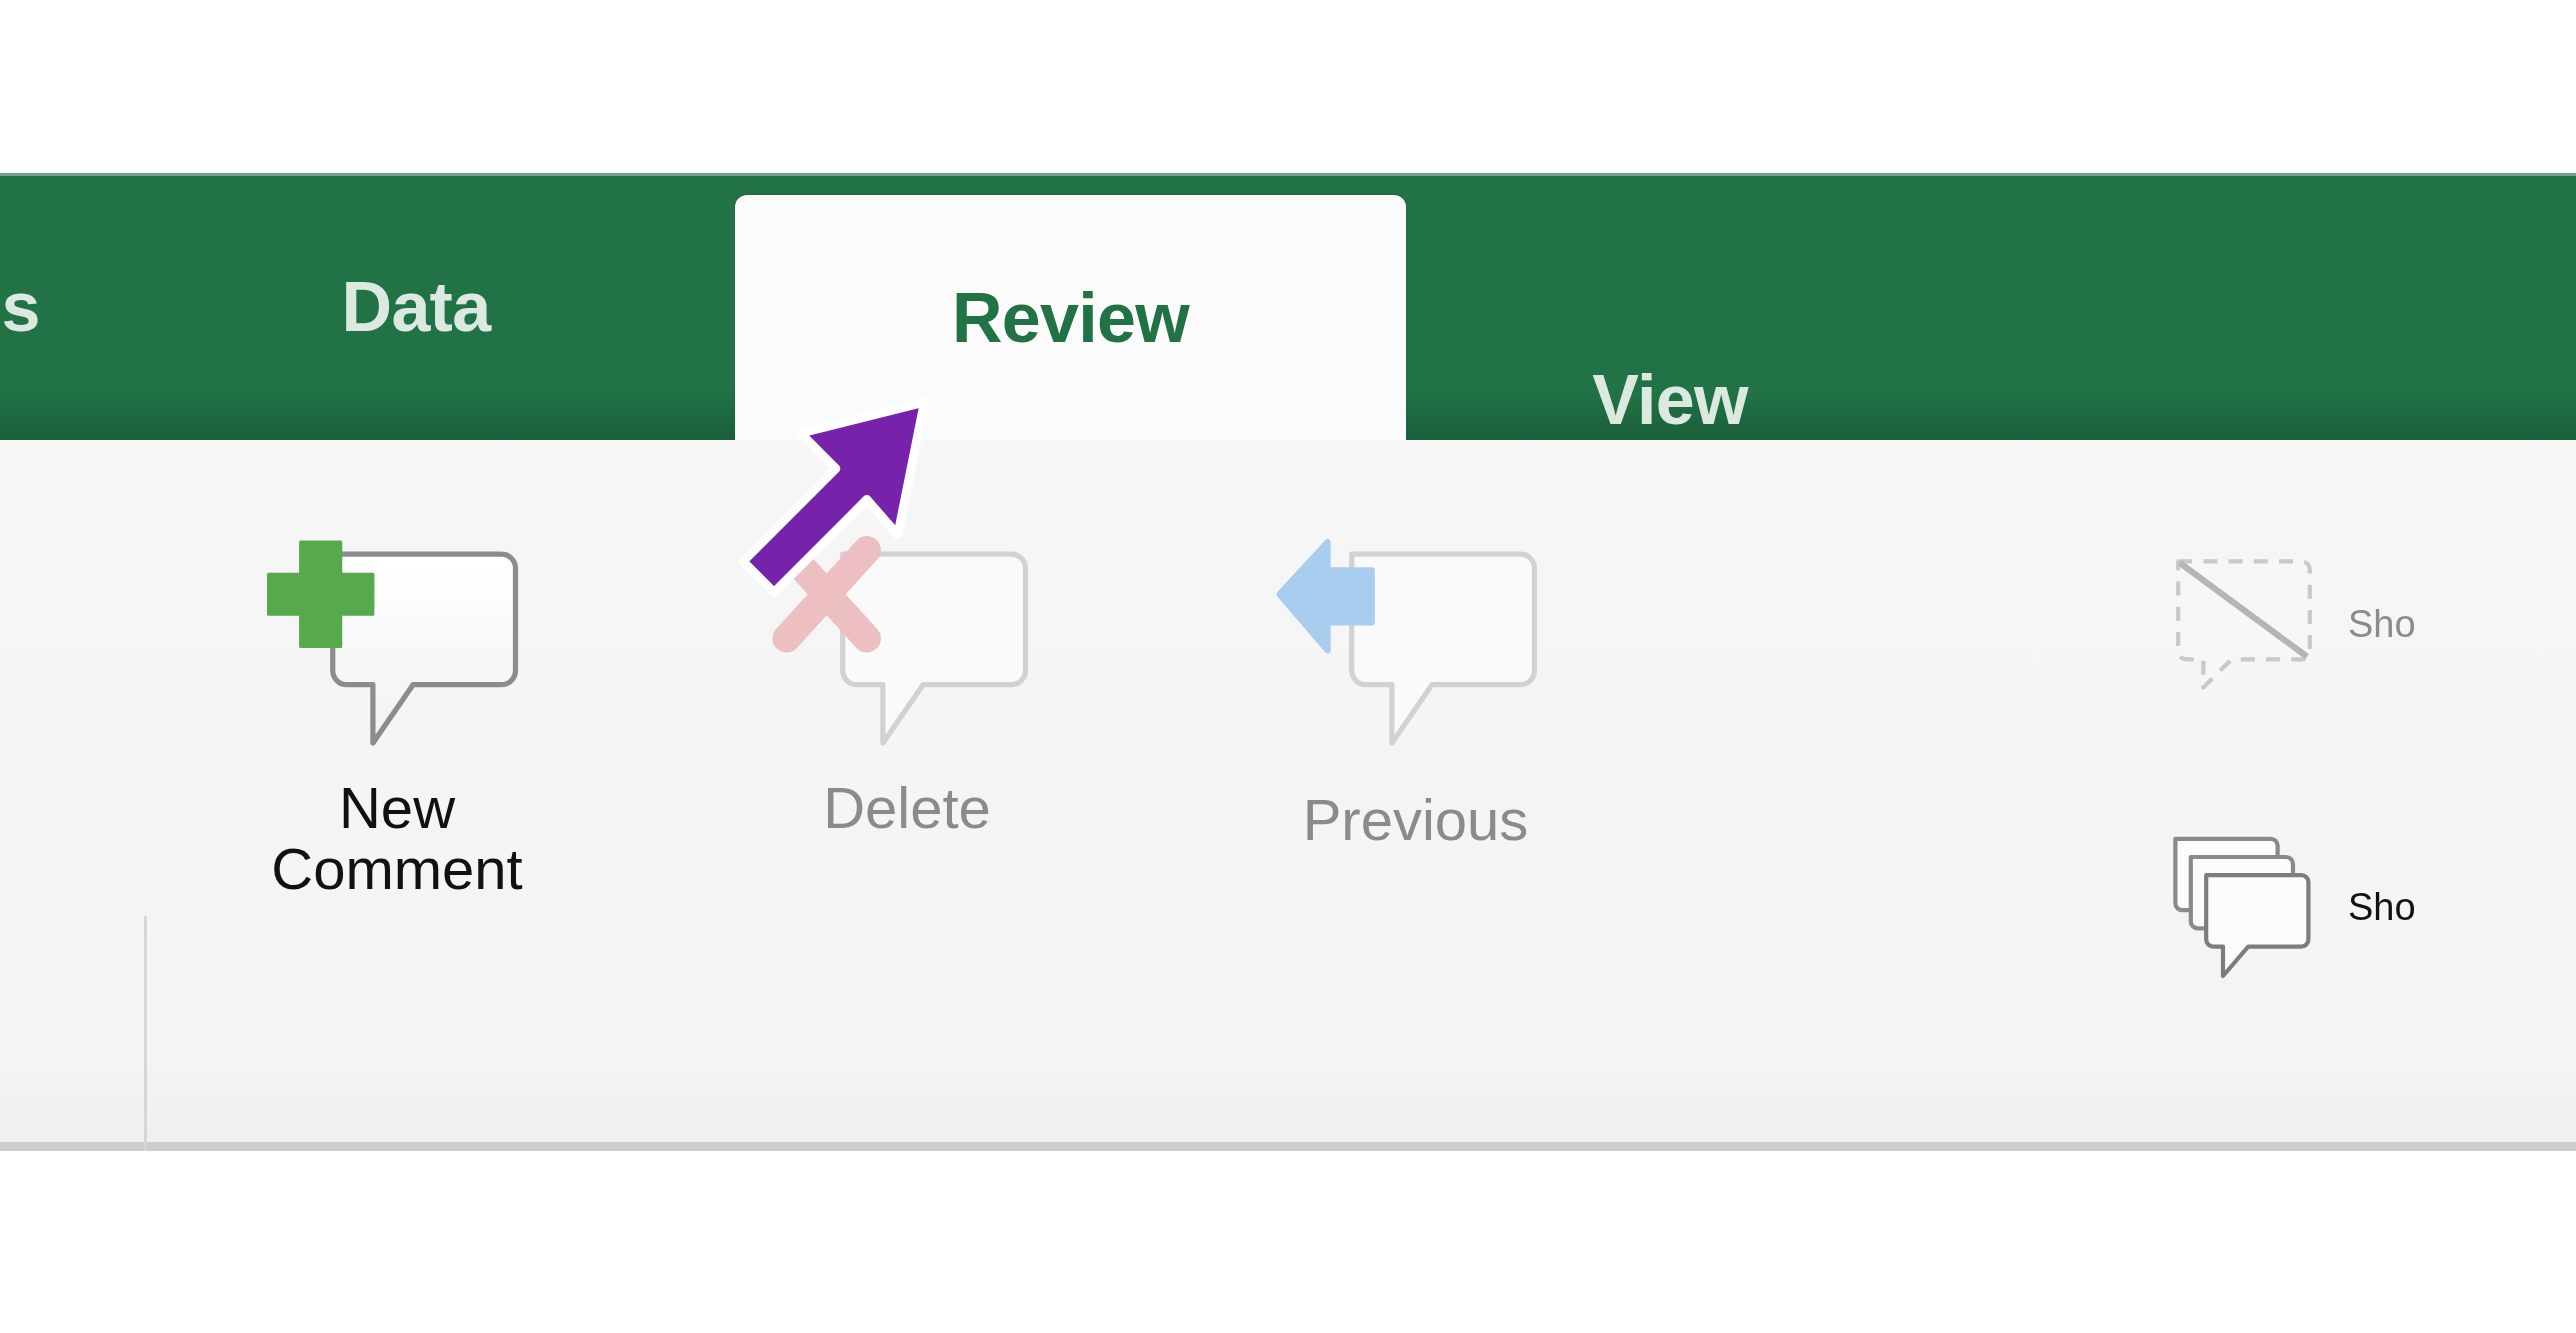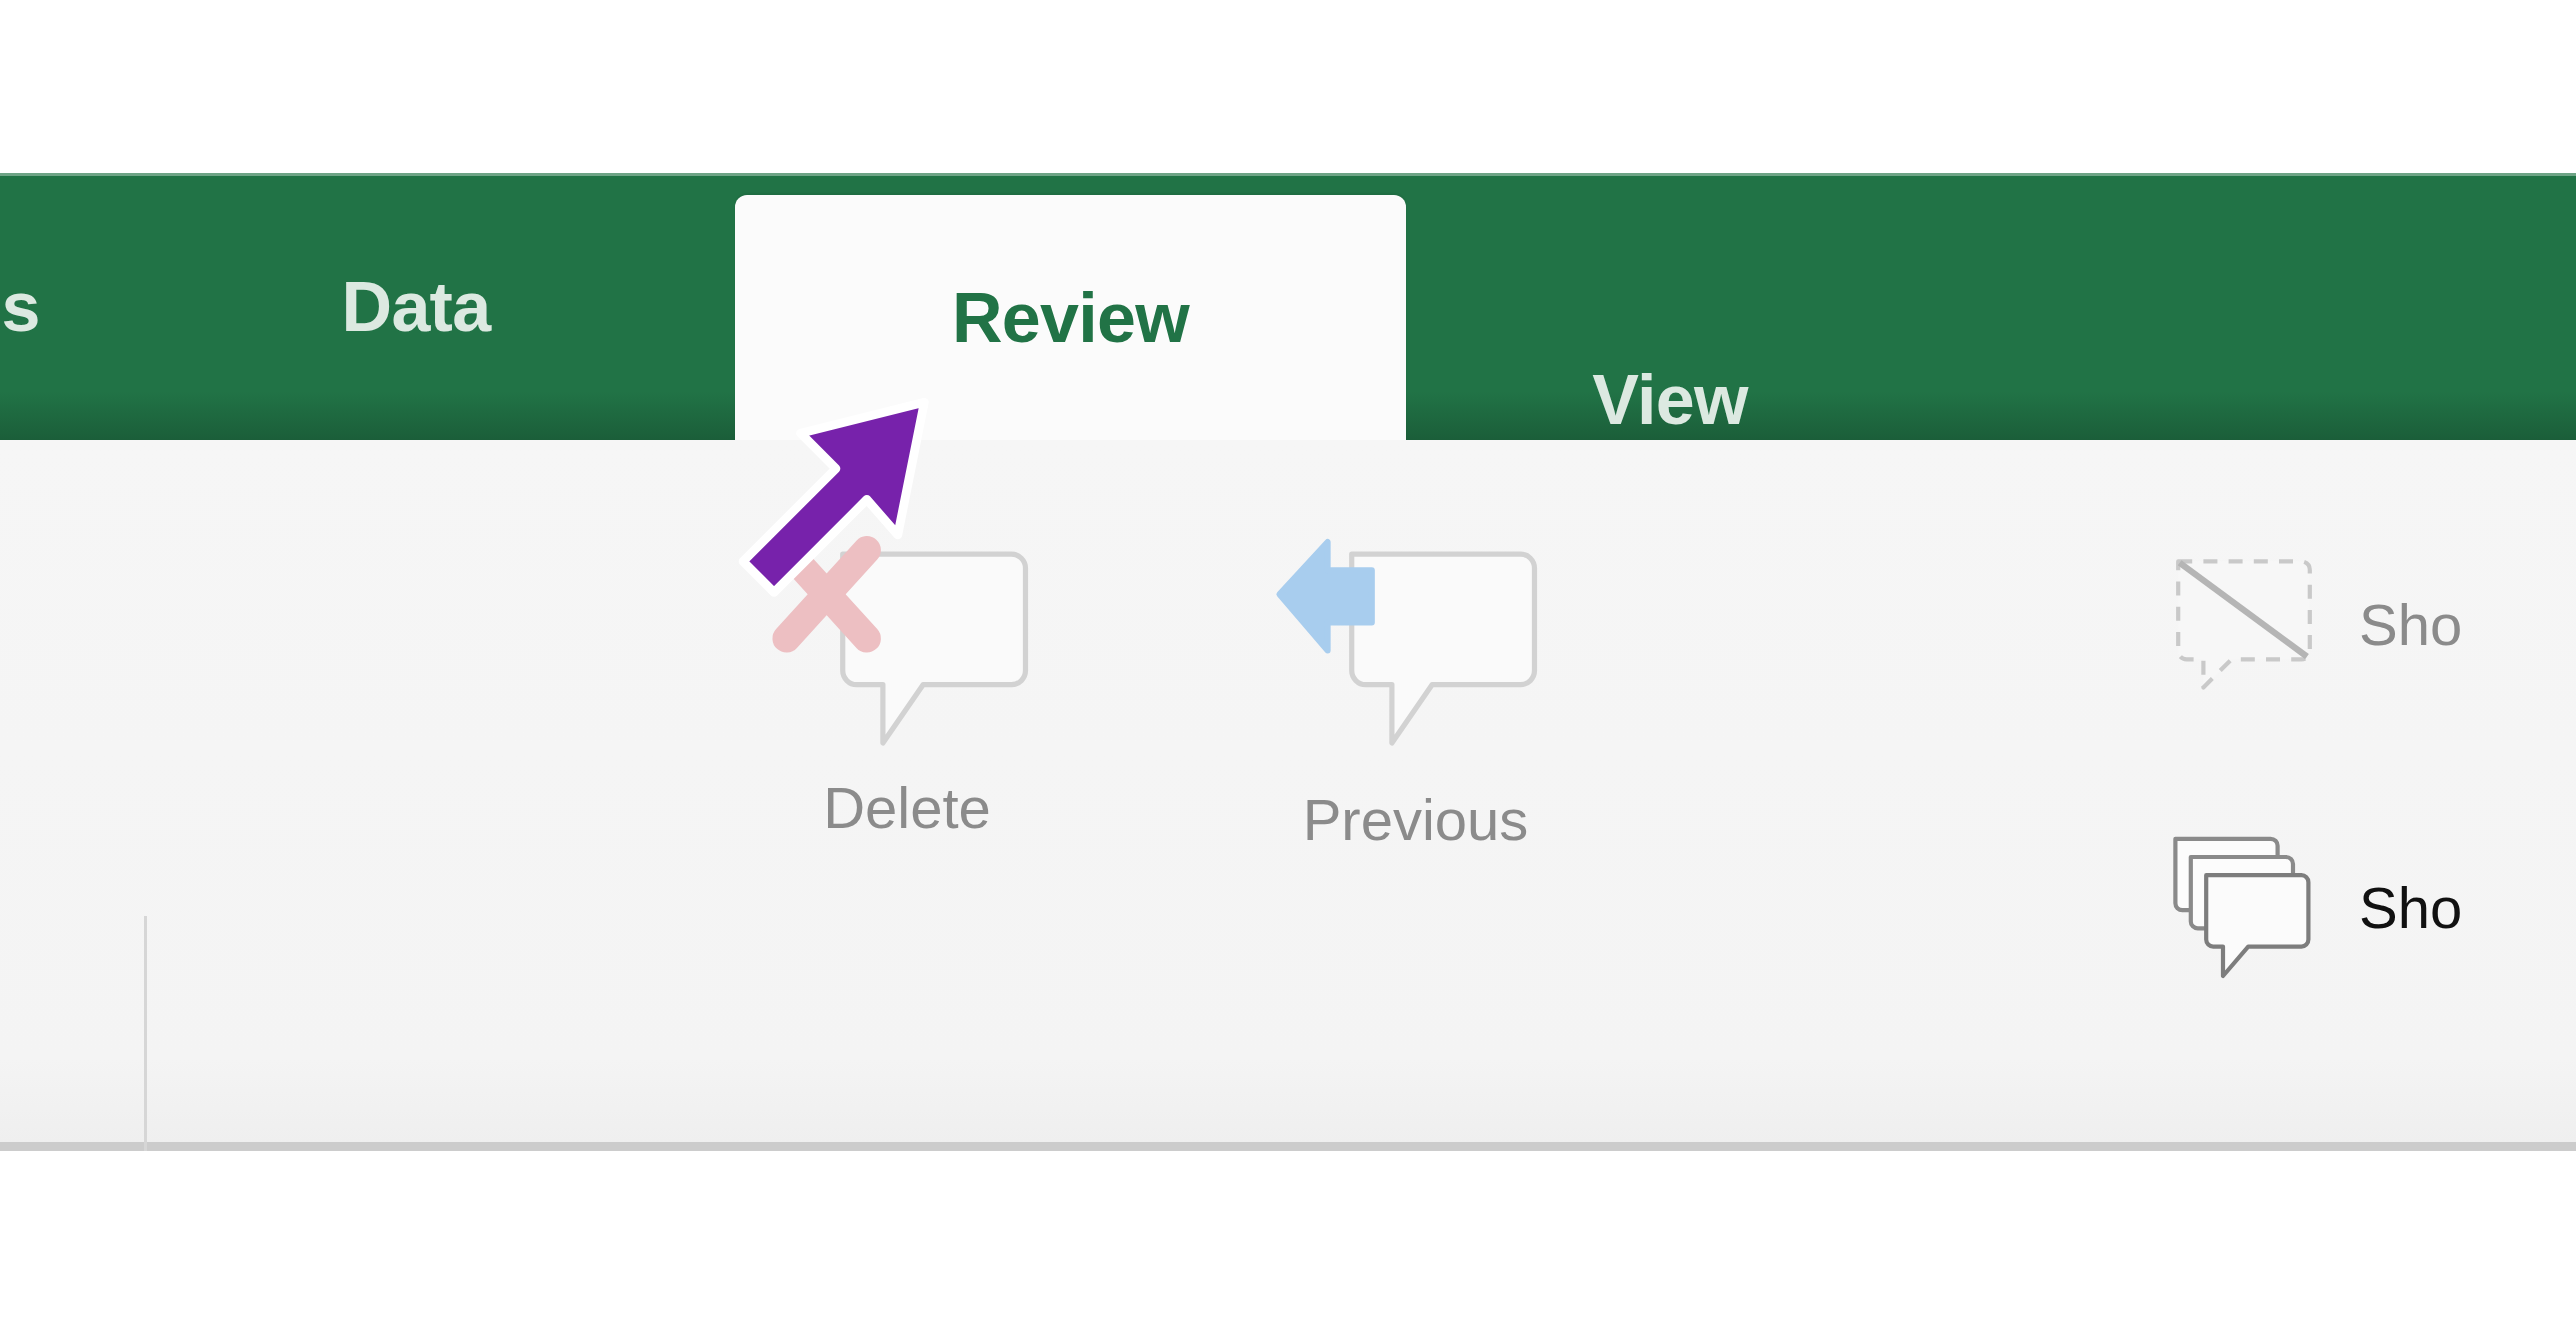--- a/index.html
+++ b/index.html
@@ -127,22 +127,22 @@
   .btn.disabled .label { color: #8b8b8b; }
 
   
   .btn-h {
     position: absolute;
     display: flex;
     flex-direction: row;
     align-items: center;
   }
   .btn-h .label {
-    margin-left: 38px;
-    font-size: 58px;
+    margin-left: 27px;
+    font-size: 38px;
     color: #111111;
     white-space: nowrap;
   }
   .btn-h.disabled .label { color: #8b8b8b; }
 
   
   .annot-arrow {
     position: absolute;
     left: 721px;
     top: 389px;
@@ -189,20 +189,36 @@
 
     </div>
   </div>
 
   <div class="ribbon-body">
 
     <div class="group-sep"></div>
 
     <span class="clipped-left-label">e</span>
 
+    <div class="btn" style="left:236px; top:86px; width:322px;">
+      <span class="glyph">
+        <svg width="282" height="241" viewBox="0 0 140 120">
+          <defs>
+            <linearGradient id="bubGrad" x1="0" y1="0" x2="0" y2="1">
+              <stop offset="0%" stop-color="#ffffff"></stop>
+              <stop offset="100%" stop-color="#f2f2f2"></stop>
+            </linearGradient>
+          </defs>
+          <path d="M38 14 H122 a7 7 0 0 1 7 7 V72 a7 7 0 0 1 -7 7 H78 L58 108 V79 H45 a7 7 0 0 1 -7 -7 Z" fill="url(#bubGrad)" stroke="#8c8c8c" stroke-width="2.6" stroke-linejoin="round"></path>
+          <path d="M22 8 H42 V24 H58 V44 H42 V60 H22 V44 H6 V24 H22 Z" fill="#56aa4c" stroke="#56aa4c" stroke-width="1.5" stroke-linejoin="round"></path>
+        </svg>
+      </span>
+      <span class="label">New
+Comment</span>
+    </div>
 
     <div class="btn disabled" style="left:766px; top:86px; width:282px;">
       <span class="glyph">
         <svg width="282" height="241" viewBox="0 0 140 120">
           <path d="M38 14 H122 a7 7 0 0 1 7 7 V72 a7 7 0 0 1 -7 7 H78 L58 108 V79 H45 a7 7 0 0 1 -7 -7 Z" fill="#fafafa" stroke="#d2d2d2" stroke-width="2.6" stroke-linejoin="round"></path>
           <g stroke="#edbfc2" stroke-width="14" stroke-linecap="round">
             <line x1="10" y1="12" x2="50" y2="56"></line>
             <line x1="50" y1="12" x2="10" y2="56"></line>
           </g>
         </svg>

